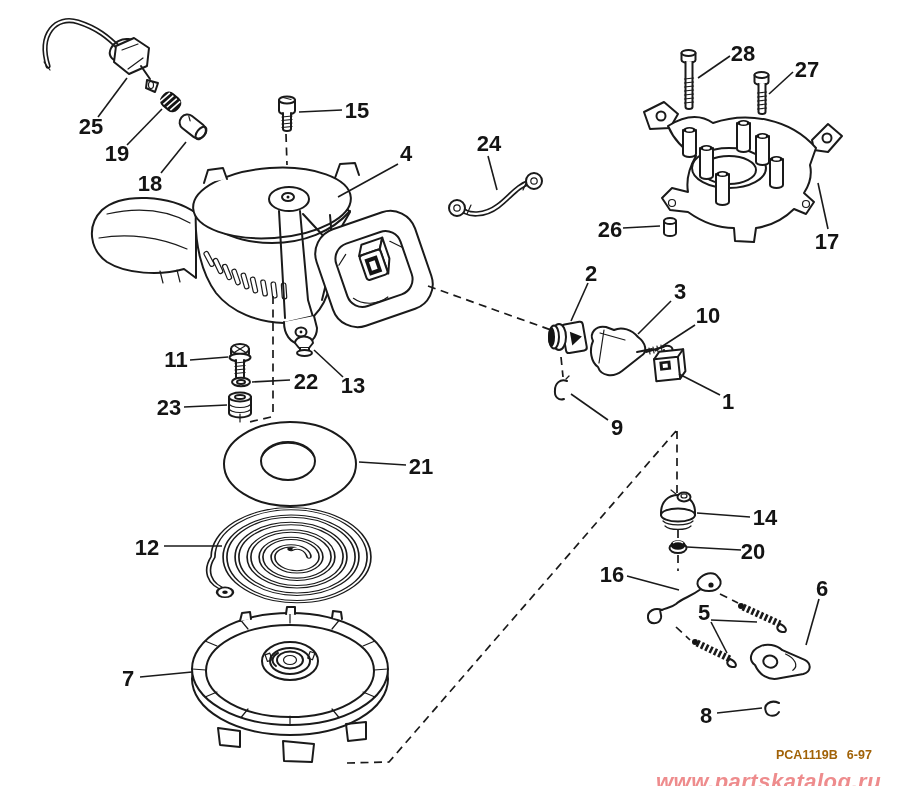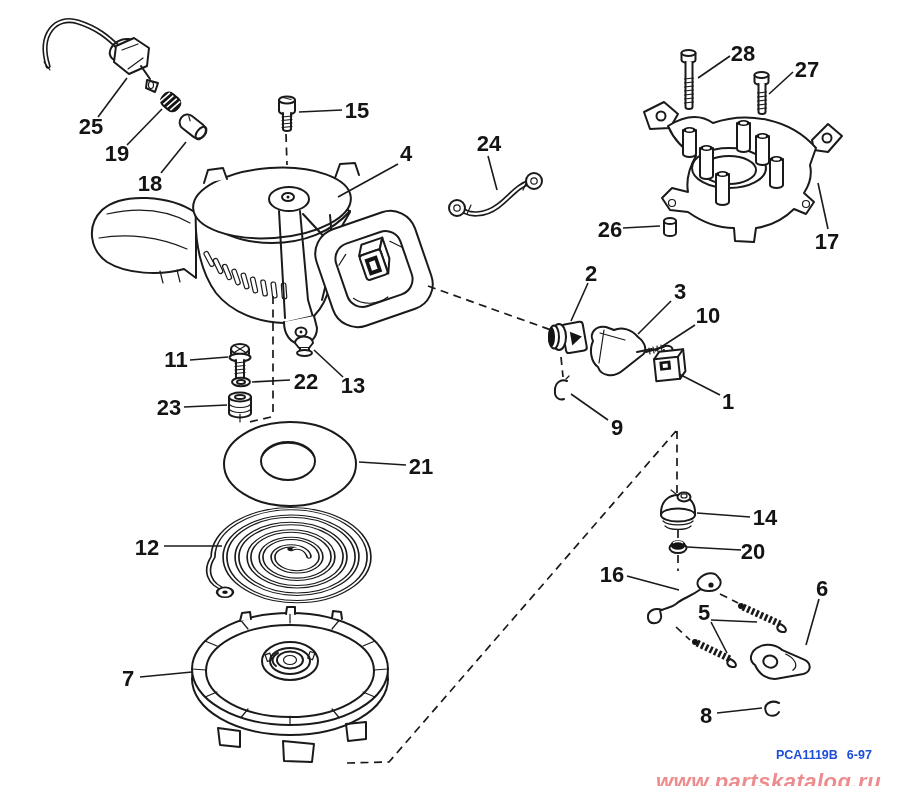--- a/index.html
+++ b/index.html
@@ -10,21 +10,21 @@
   .thin{stroke-width:1.2;}
   .fw{fill:#fff;stroke:#1a1a1a;stroke-width:2;stroke-linejoin:round;stroke-linecap:round;}
   .fb{fill:#141414;stroke:none;}
   .ld{stroke:#1a1a1a;stroke-width:1.6;fill:none;}
   .dash{fill:none;stroke:#1a1a1a;stroke-width:1.7;stroke-dasharray:8 5.5;}
   .coil{stroke:#1a1a1a;stroke-width:7;stroke-dasharray:2.6 2.2;}
   .callout{font:700 22px "Liberation Sans",sans-serif;fill:#141414;}
   .watermark{position:absolute;left:656px;top:769px;font:italic 700 22px "Liberation Sans",sans-serif;
              color:#ee8c8d;letter-spacing:.5px;white-space:nowrap;z-index:2;}
   .doc-code{position:absolute;left:776px;top:748px;font:700 12.5px "Liberation Sans",sans-serif;
-            color:#1d4ed8;white-space:nowrap;z-index:3;}
+            color:#a16207;white-space:nowrap;z-index:3;}
   .doc-code span{margin-right:9px;}
 </style>
 </head>
 <body>
 
 <div class="page">
 <svg width="900" height="786" viewBox="0 0 900 786">
   <defs>
     <path id="rope25" d="M 48 66 C 38 34 56 15 78 22 C 97 28 108 37 120 49" fill="none"></path>
     <path id="wire24" d="M 459 206 C 467 218 486 215 498 206 C 511 196 517 186 530 182" fill="none"></path>

